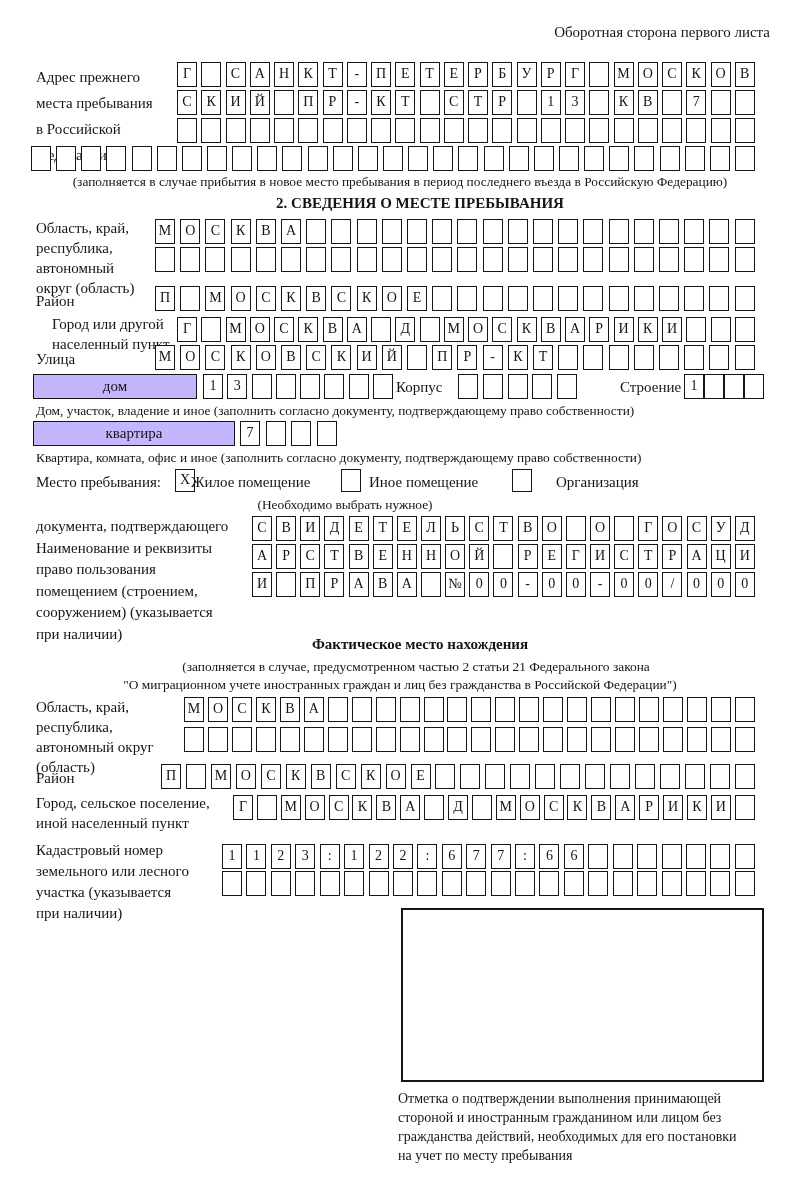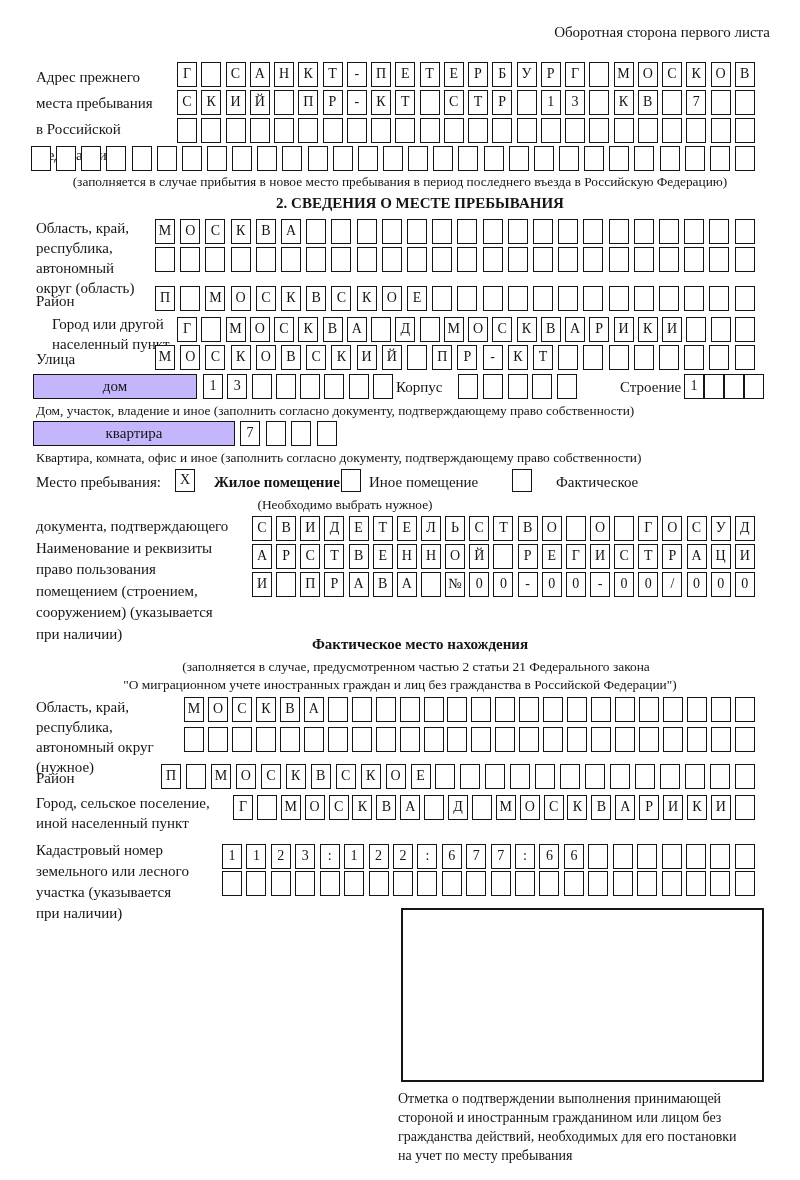--- a/index.html
+++ b/index.html
@@ -59,21 +59,21 @@
   .l-stroen  { left:592px; top:377px;margin-left:28px; }
   .r-stroen  { left:684px; top:374px; width:80px; }
   .n-dom     { left:36px; top:403px; }
 
   .b-kvart   { left:33px;  top:421px; width:202px; }
   .r-kvart   { left:240px; top:421px; width:97px; }
   .n-kvart   { left:36px; top:450px; }
 
   .l-mesto   { left:36px;  top:472px; }
   .c-opt1    { left:175px; top:469px; }
-  .l-opt1    { left:214px; top:472px;font-weight:bold; }
+  .l-opt1    { left:191px; top:472px; }
   .c-opt2    { left:341px; top:469px; }
   .l-opt2    { left:369px; top:472px; }
   .c-opt3    { left:512px; top:469px; }
   .l-opt3    { left:556px; top:472px; }
   .n-mesto   { left:120px; top:497px; width:450px; text-align:center; }
 
   .l-doc     { left:36px; top:516px; line-height:21.5px; }
   .r-doc1    { left:252px; top:516px; width:503px; }
   .r-doc2    { left:252px; top:544px; width:503px; }
   .r-doc3    { left:252px; top:572px; width:503px; }
@@ -403,21 +403,21 @@
     <div class="cell"></div>
   </div>
 <div class="abs note n-kvart">Квартира, комната, офис и иное (заполнить согласно документу, подтверждающему право собственности)</div>
 
 <div class="abs lbl l-mesto">Место пребывания:</div>
 <div class="chk c-opt1">X</div>
 <div class="abs lbl l-opt1">Жилое помещение</div>
 <div class="chk c-opt2"></div>
 <div class="abs lbl l-opt2">Иное помещение</div>
 <div class="chk c-opt3"></div>
-<div class="abs lbl l-opt3">Фактическое</div>
+<div class="abs lbl l-opt3">Организация</div>
 <div class="abs note n-mesto">(Необходимо выбрать нужное)</div>
 
 <div class="abs lbl l-doc">
   <div>документа, подтверждающего</div>
   <div>Наименование и реквизиты</div>
   <div>право пользования</div>
   <div>помещением (строением,</div>
   <div>сооружением) (указывается</div>
   <div>при наличии)</div>
 </div>
@@ -492,21 +492,21 @@
   </div>
 
 <div class="abs bold center h-fact">Фактическое место нахождения</div>
 <div class="abs note center n-fact1">(заполняется в случае, предусмотренном частью 2 статьи 21 Федерального закона</div>
 <div class="abs note center n-fact2">"О миграционном учете иностранных граждан и лиц без гражданства в Российской Федерации")</div>
 
 <div class="abs lbl l-fobl">
   <div>Область, край,</div>
   <div>республика,</div>
   <div>автономный округ</div>
-  <div>(нужное)</div>
+  <div>(область)</div>
 </div>
 <div class="cellrow r-fobl1">
     <div class="cell">М</div>
     <div class="cell">О</div>
     <div class="cell">С</div>
     <div class="cell">К</div>
     <div class="cell">В</div>
     <div class="cell">А</div>
     <div class="cell"></div>
     <div class="cell"></div>

